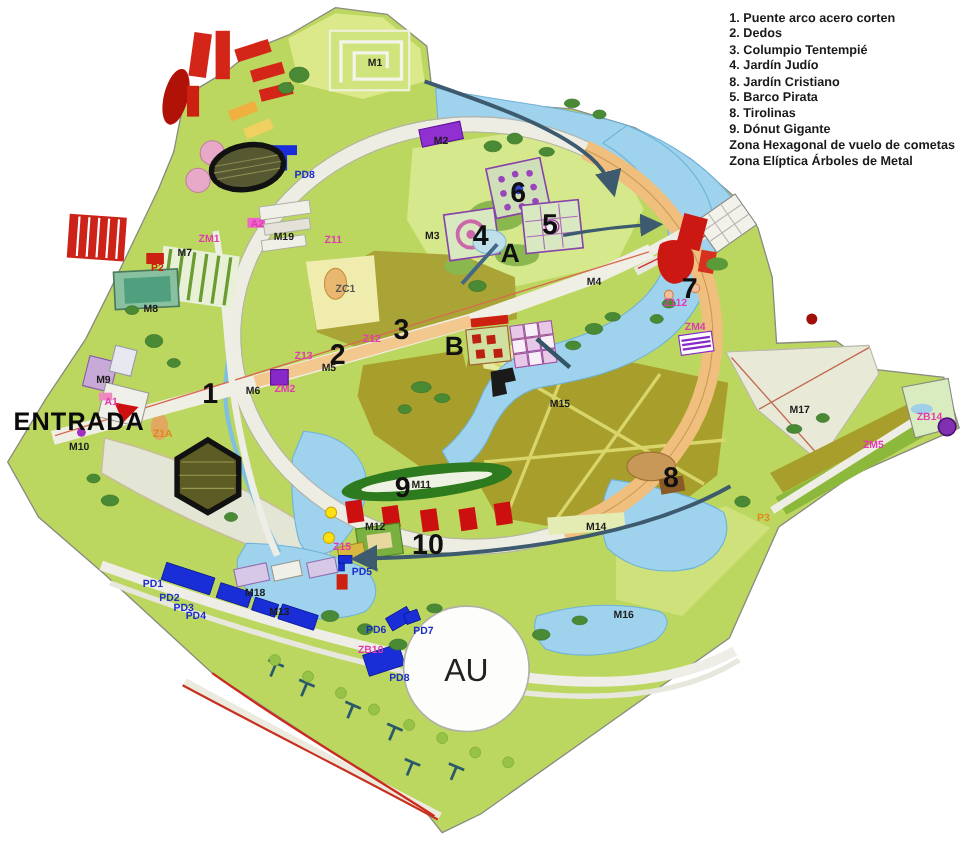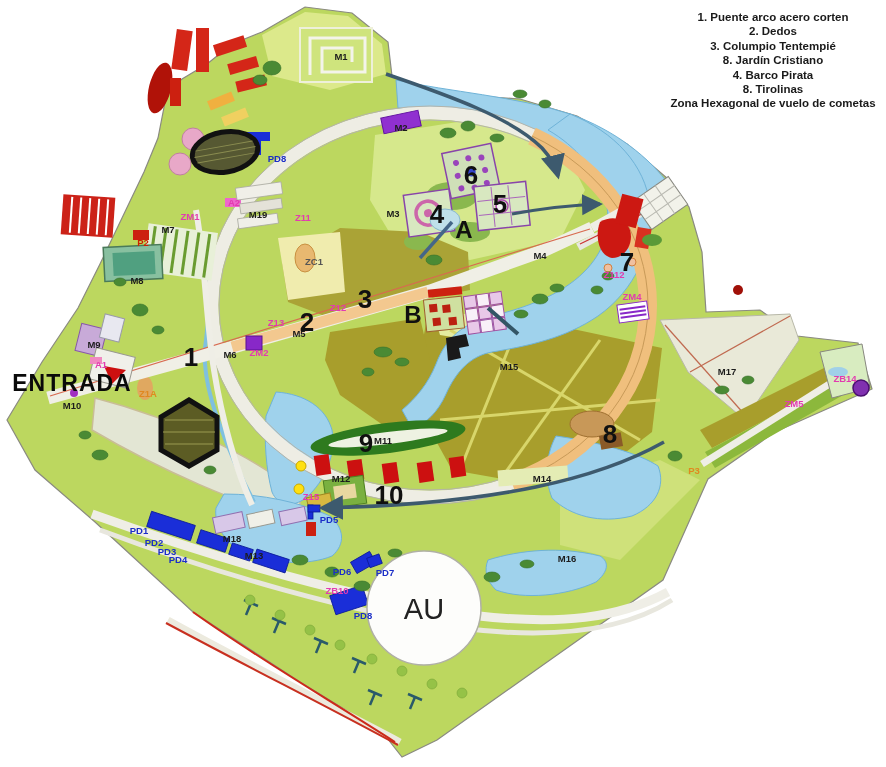--- a/index.html
+++ b/index.html
@@ -2,21 +2,21 @@
 <html><head>
 <meta charset="utf-8">
 <style>
   html,body{margin:0;padding:0;background:#ffffff;}
   .stage{position:relative;width:886px;height:767px;background:#ffffff;overflow:hidden;
          font-family:"Liberation Sans",sans-serif;}
   .stage svg{position:absolute;left:0;top:0;}
   
   .legend{position:absolute;left:663px;top:10px;width:220px;color:#1a1a1a;
           font-size:11.5px;font-weight:bold;line-height:14.4px;}
-  .legend div{white-space:nowrap;text-align:center;}
+  .legend div{white-space:nowrap;}
   
   text.lbl{font-family:"Liberation Sans",sans-serif;text-anchor:middle;}
   text.num{font-size:26px;font-weight:bold;fill:#101010;}
   text.letter{font-size:24px;font-weight:bold;fill:#101010;}
   text.letter-big{font-size:29px;fill:#222;font-weight:normal;}
   text.entrada{font-size:23px;font-weight:bold;fill:#0a0a0a;letter-spacing:1px;}
   text.m{font-size:9.5px;font-weight:bold;fill:#1c1c1c;}
   text.pd{font-size:9.5px;font-weight:bold;fill:#1b2ec7;}
   text.pink{font-size:9.5px;font-weight:bold;fill:#e23bb0;}
   text.red{font-size:9.5px;font-weight:bold;fill:#cc2200;}
@@ -439,19 +439,22 @@
         <text x="694" y="474" class="lbl orange">P3</text>
         <text x="148" y="397" class="lbl orange">Z1A</text>
         <text x="314" y="265" class="lbl gray">ZC1</text>
       </g>
 </svg>
 
 <div class="legend">
   <div>1. Puente arco acero corten</div>
   <div>2. Dedos</div>
   <div>3. Columpio Tentempié</div>
+  <div>4. Jardín Judío</div>
   <div>8. Jardín Cristiano</div>
-  <div>4. Barco Pirata</div>
+  <div>5. Barco Pirata</div>
   <div>8. Tirolinas</div>
+  <div>9. Dónut Gigante</div>
   <div>Zona Hexagonal de vuelo de cometas</div>
+  <div>Zona Elíptica Árboles de Metal</div>
 </div>
 
 </div>
 
 </body></html>

